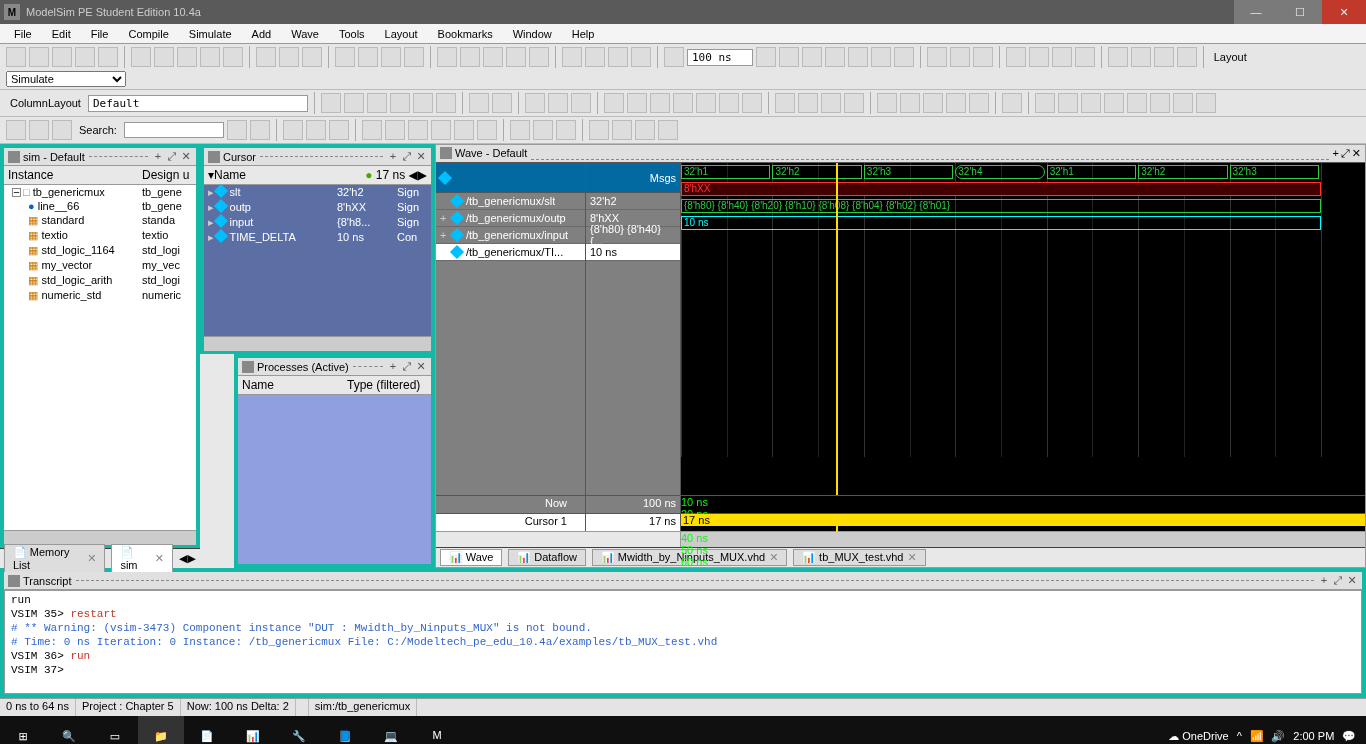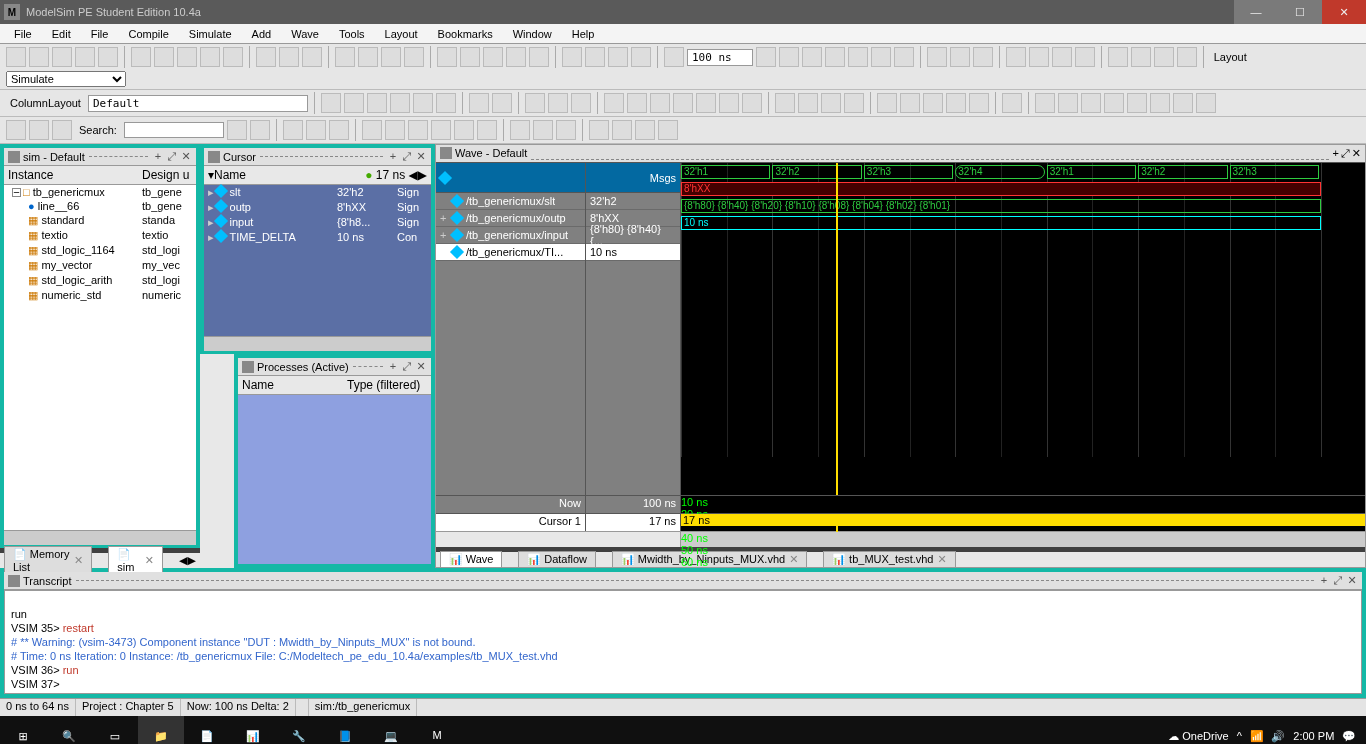--- a/index.html
+++ b/index.html
@@ -45,26 +45,26 @@
 .wrow{height:17px; display:flex; align-items:center; padding:0 4px; color:#fff; font-size:11px; border-bottom:1px solid #6a6a6a;}
 .wrow .plus{width:10px; margin-right:2px; color:#ccc;}
 .wrow.sel{background:#fff; color:#000;}
 .gridv{position:absolute; top:0; bottom:38px; width:1px; background:#333;}
 .cursorline{position:absolute; top:0; bottom:0; width:2px; background:#ffde00; z-index:5;}
 .wavebar{position:absolute; height:14px; border:1px solid #2ecc40; background:transparent; color:#2ecc40; font-size:10px; padding:0 2px; overflow:hidden;}
 .wavebar.red{border-color:#f33;color:#f33; background:#400;}
 .wavebar.cyan{border-color:#0ff;color:#0ff;}
 .bottom-rows{background:#808080;}
 .brow{height:18px;display:flex; border-top:1px solid #555;}
-.brow .bn{width:150px;color:#fff;text-align:right;padding:1px 4px;font-size:11px;background:#808080;border-right:1px solid #555;}
+.brow .bn{width:150px;color:#fff;text-align:right;padding:1px 18px;font-size:11px;background:#808080;border-right:1px solid #555;}
 .brow .bv{width:95px;color:#fff;text-align:right;padding:1px 4px;font-size:11px;background:#808080;border-right:1px solid #555;}
-.tabs-bottom{height:20px;background:#e8e8e8;border-top:5px solid #404040;display:flex;align-items:center;padding:0 4px;gap:16px;}
+.tabs-bottom{height:20px;background:#e8e8e8;border-top:1px solid #404040;display:flex;align-items:center;padding:0 4px;gap:6px;}
 .tab{background:#ddd;border:1px solid #999;padding:1px 8px; font-size:11px; display:flex; align-items:center; gap:4px;}
 .tab.active{background:#fff;}
-.transcript{border:1px solid #999; background:#fff; font-family:Liberation Sans, sans-serif; font-size:11px; padding:16px 6px; line-height:14px;}
+.transcript{border:1px solid #999; background:#fff; font-family:Liberation Mono, monospace; font-size:11px; padding:2px 6px; line-height:14px;}
 .statusbar{background:#e4e4e4; border-top:1px solid #999; display:flex; font-size:11px; height:18px;}
 .statusbar span{padding:1px 6px; border-right:1px solid #bbb;}
 .taskbar{background:#101010; height:40px; display:flex; align-items:center;}
 .taskbar .tb{width:46px;height:40px;display:flex;align-items:center;justify-content:center;color:#fff;}
 .taskbar .tray{margin-left:auto;display:flex;align-items:center;color:#fff;padding-right:10px;gap:8px;font-size:11px;}
 .search-box input{border:1px solid #999;font-size:11px;padding:1px 2px;width:100px;}
 .cyan-icon{display:inline-block;width:10px;height:10px;transform:rotate(45deg);background:#00bfff;margin-right:4px;}
 </style>
 </head>
 <body>

